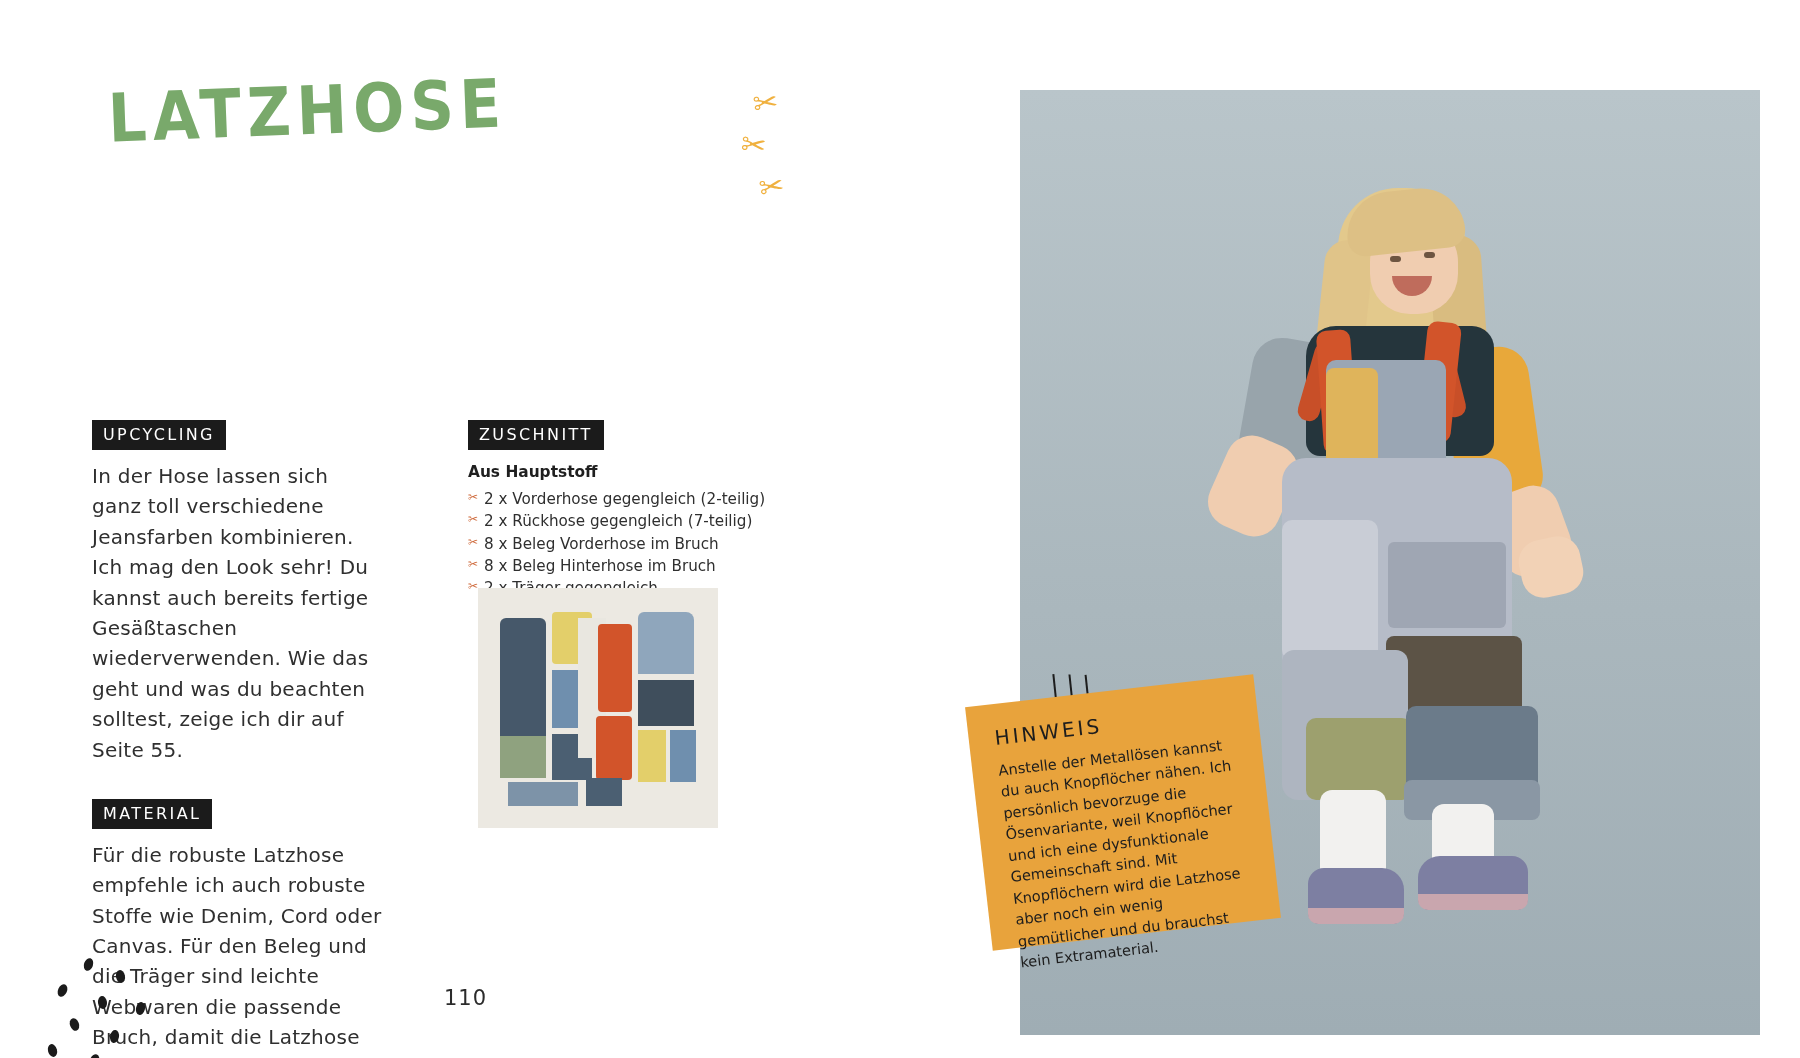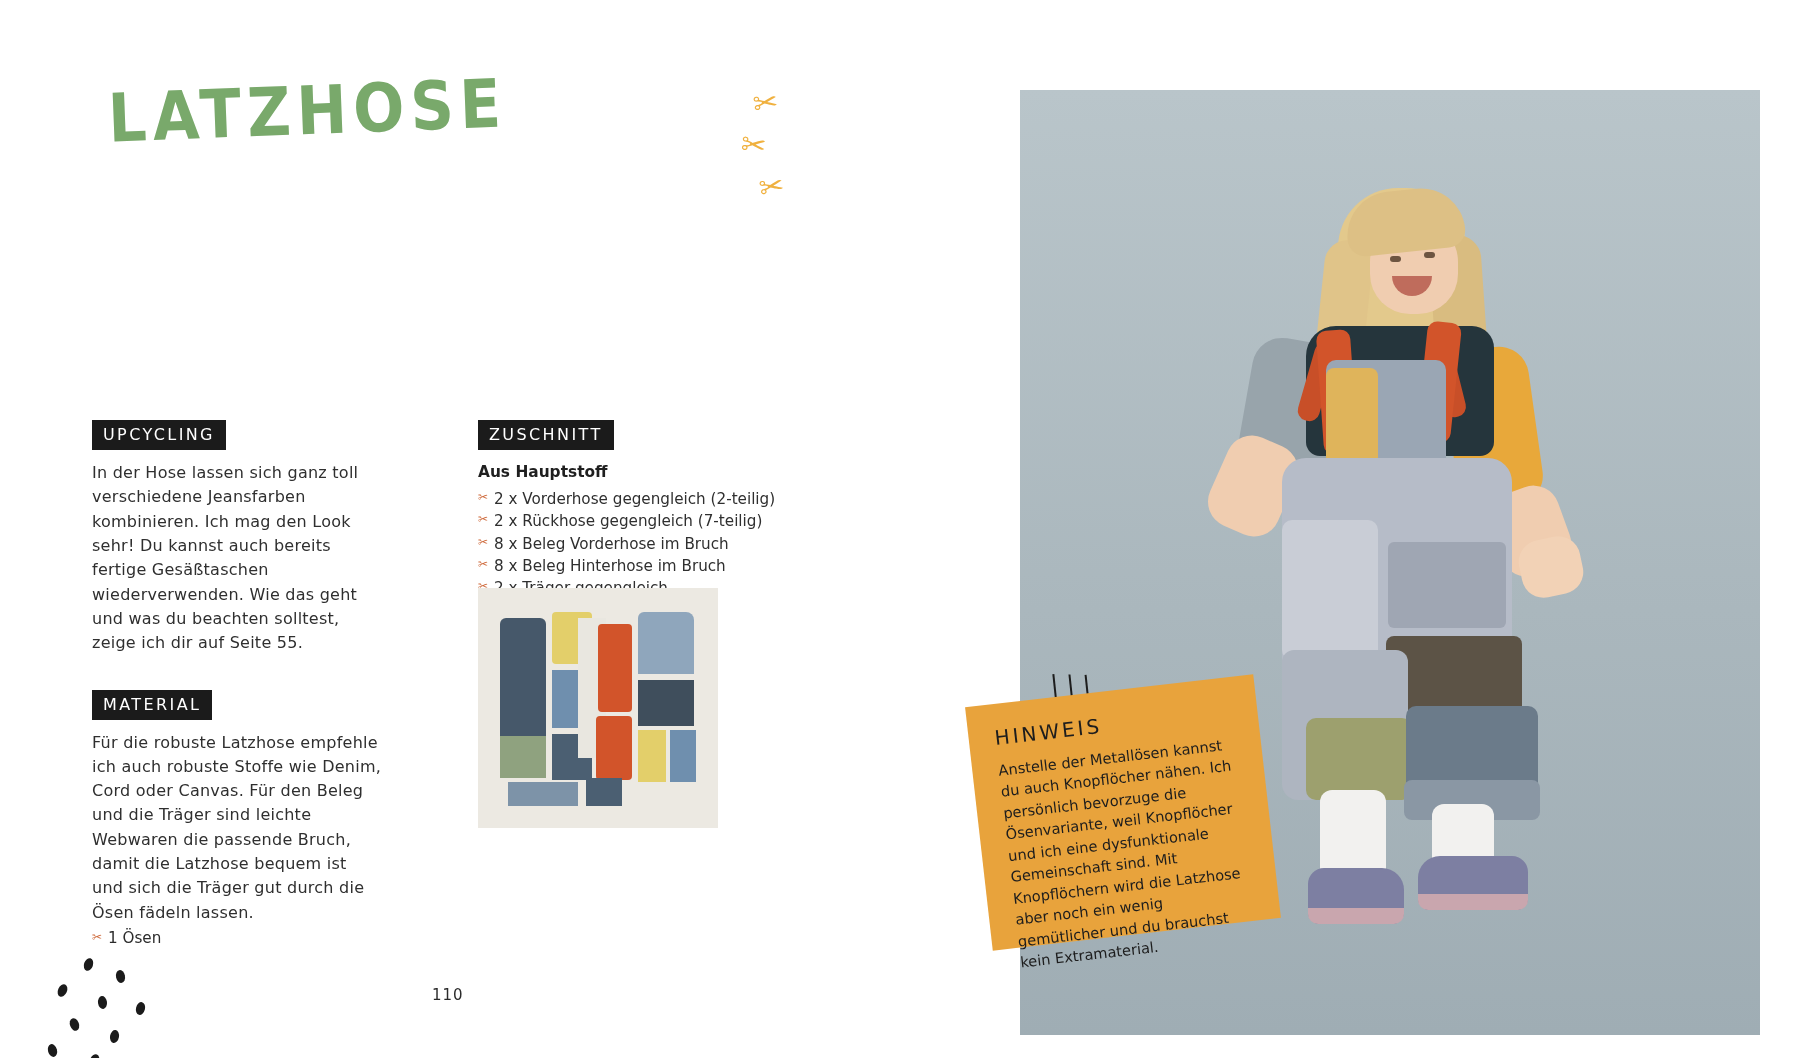--- a/index.html
+++ b/index.html
@@ -81,27 +81,27 @@
   }
 
   .col-left {
     position: absolute;
     left: 92px;
     top: 420px;
     width: 290px;
   }
   .col-right {
     position: absolute;
-    left: 478px;
+    left: 468px;
     top: 420px;
     width: 300px;
   }
 
   .body-text {
-    font-size: 16px;
+    font-size: 20px;
     line-height: 1.52;
     letter-spacing: 0.25px;
     color: #2f2f2f;
     margin-top: 11px;
   }
 
   .block-gap { margin-top: 34px; }
 
   .sub-head {
     font-size: 15.4px;
@@ -146,23 +146,23 @@
     width: 240px;
     height: 240px;
     background: #ece9e2;
     overflow: hidden;
   }
   .piece { position: absolute; }
 
   
   .page-number {
     position: absolute;
-    left: 432px;
+    left: 444px;
     top: 986px;
-    font-size: 15px;
+    font-size: 21px;
     letter-spacing: 1px;
     color: #2b2b2b;
   }
 
   
   .dots {
     position: absolute;
     left: 40px;
     top: 950px;
     width: 150px;

